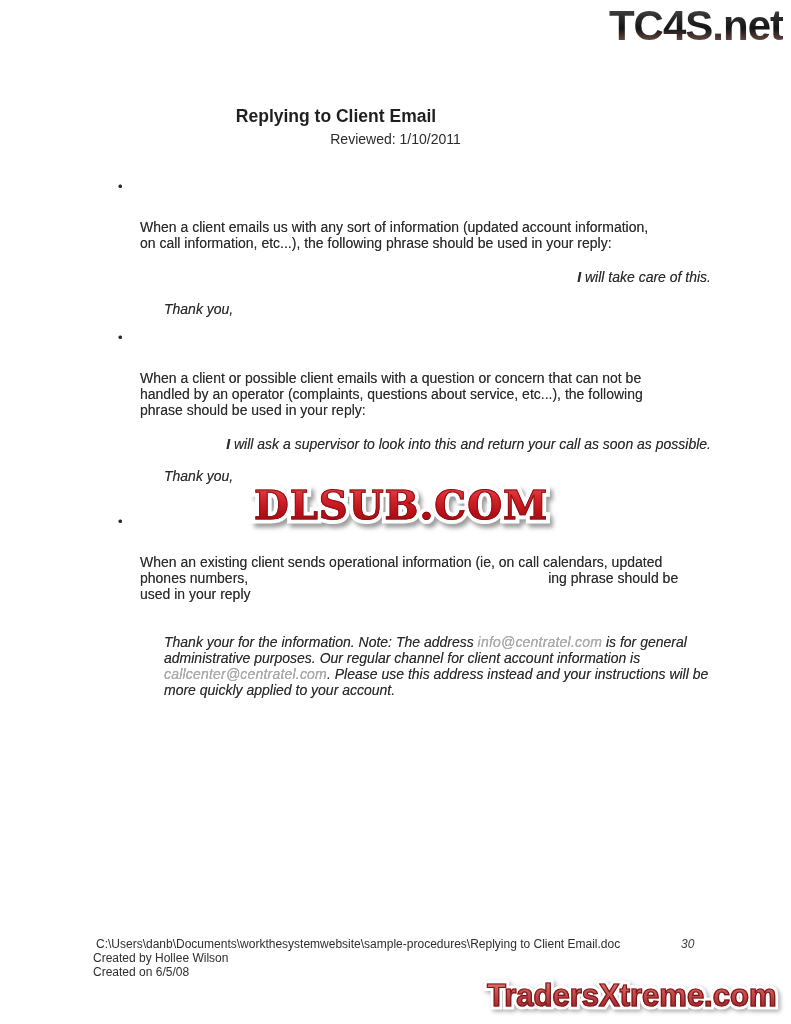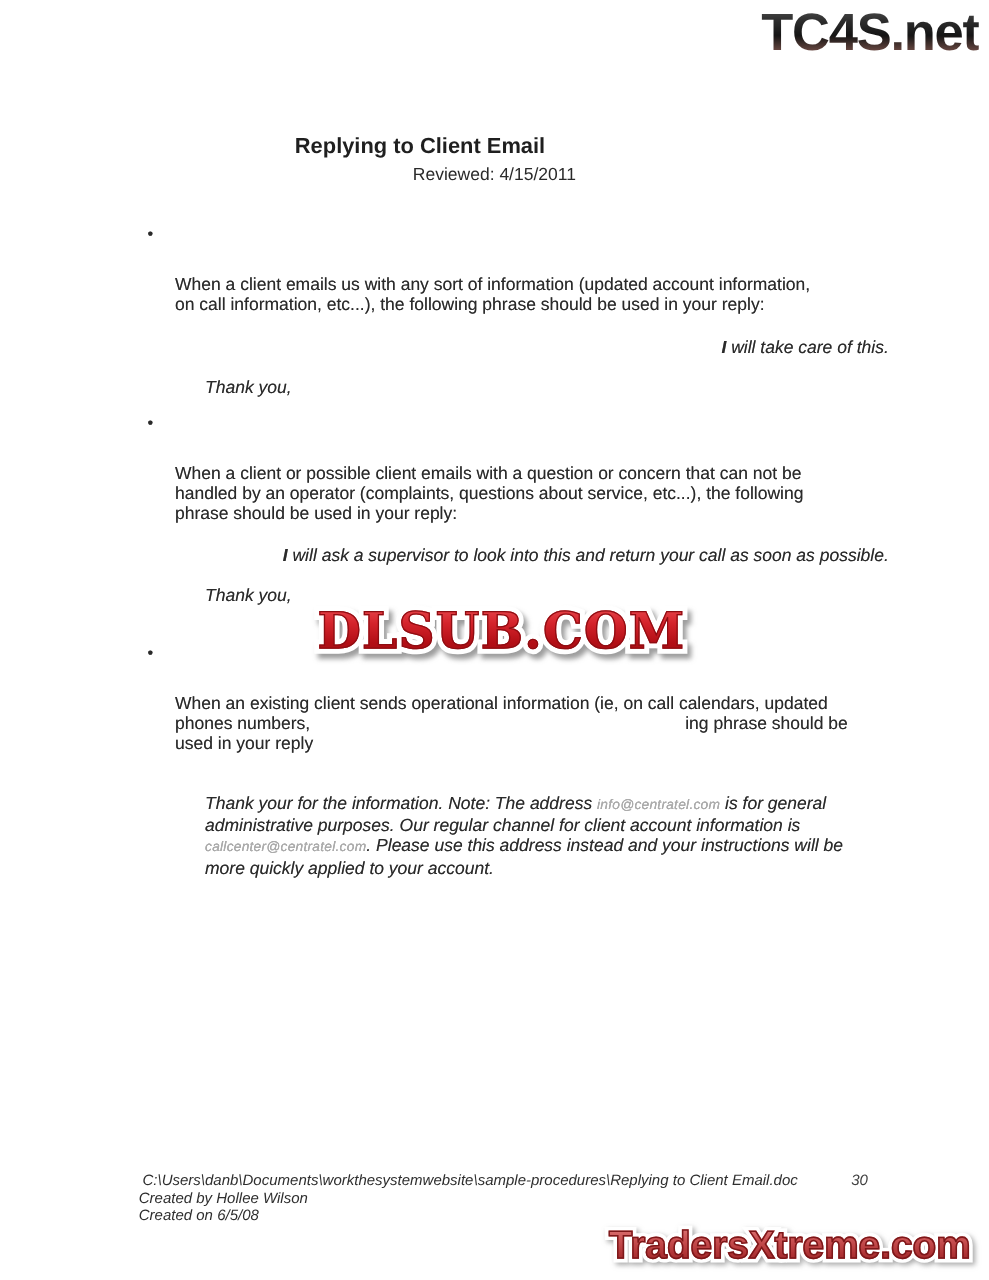--- a/index.html
+++ b/index.html
@@ -40,21 +40,21 @@
   .bullet-row .btext { flex:1;margin-top:40px; }
   .reply { margin:18px 0 0 71px; font-style:italic;text-align:right; }
   .closing { margin:16px 0 0 71px; font-style:italic; }
   .lead-bold { font-weight:700; font-style:italic; }
   .b2 { margin-top:13px; }
   .b3 { margin-top:30px; }
   .wm-gap { display:inline-block; width:300px; }
   .note {
     margin:32px 0 0 71px; font-style:italic; white-space:pre-line;
   }
-  .email { font-size:11px; color:#aeaeae; letter-spacing:.2px; }
+  .email { font-size:14px; color:#aeaeae; letter-spacing:.2px; }
 
   
   .dlsub {
     position:absolute; left:254px; top:481px;
     font-family:"DejaVu Serif", serif; font-weight:700;
     font-size:40px; letter-spacing:1px; line-height:48px;text-align:center;
   }
   .dlsub .outline {
     position:absolute; left:0; top:0;
     -webkit-text-stroke:9px #ffffff; color:#fff;
@@ -62,22 +62,22 @@
   }
   .dlsub .fill {
     position:relative;
     background:linear-gradient(180deg,#ef5358 0%, #d4232b 38%, #b30f16 70%, #a00c12 100%);
     -webkit-background-clip:text; background-clip:text; color:transparent;
     -webkit-text-stroke:1px #8e0d12;
   }
 
   
   .footer {
-    position:absolute; top:937px; left:111px;
-    font-size:12px; font-style:italic; line-height:14px; color:#2e2e2e;
+    position:absolute; top:937px; left:93px;
+    font-size:12px; line-height:14px; color:#2e2e2e;
   }
   .footer .path { padding-left:3px; }
   .page-num {
     position:absolute; top:937px; left:681px;
     font-size:12px; font-style:italic; color:#404040;
   }
 
   
   .txtreme {
     position:absolute; top:978px; left:487px;
@@ -94,21 +94,21 @@
     -webkit-background-clip:text; background-clip:text; color:transparent;
     -webkit-text-stroke:1.2px #7c1719;
   }
 </style>
 </head>
 <body>
 
 <div class="tc4s">TC4S.net</div>
 
 <h1 class="title">Replying to Client Email</h1>
-<div class="reviewed">Reviewed: 4/15/2011</div>
+<div class="reviewed">Reviewed: 1/10/2011</div>
 
 <div class="content">
 
 
   <div class="bullet-row">
     <span class="dot">•</span>
     <div class="btext pre">When a client emails us with any sort of information (updated account information,
 on call information, etc...), the following phrase should be used in your reply:</div>
   </div>
   <p class="reply"><span class="lead-bold">I</span><span> will take care of this.</span></p>

